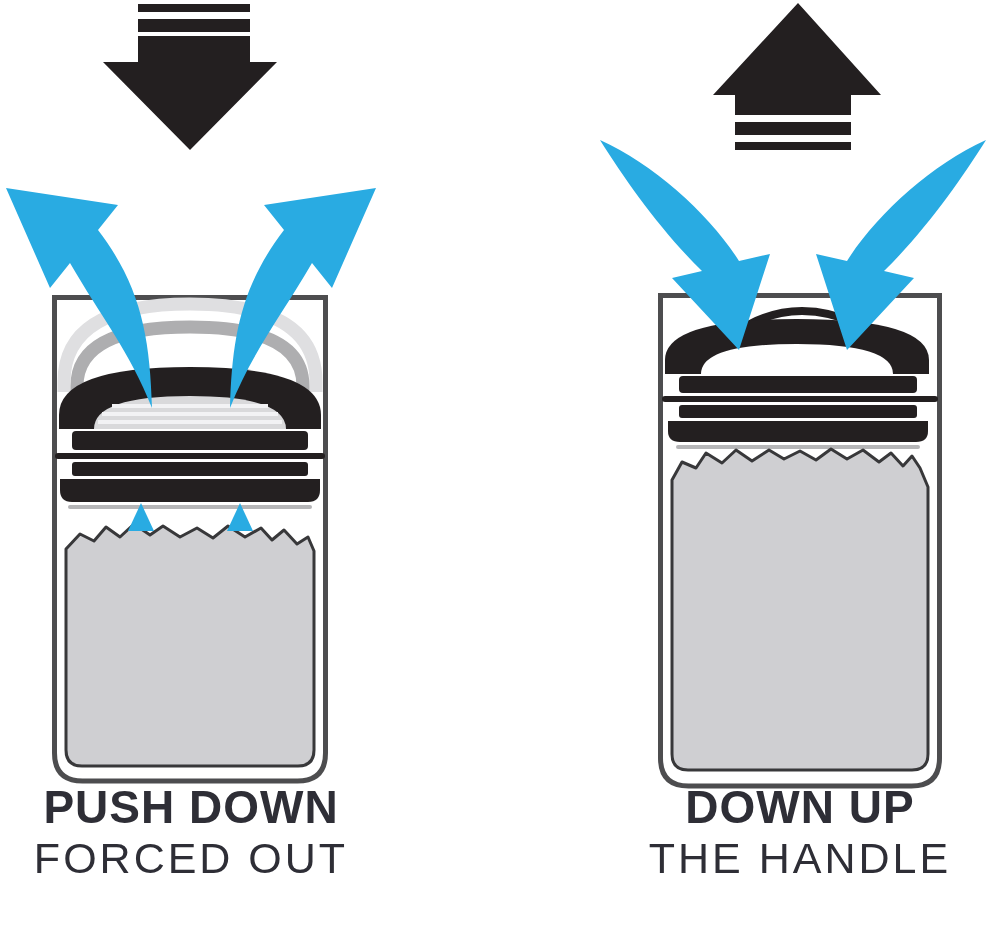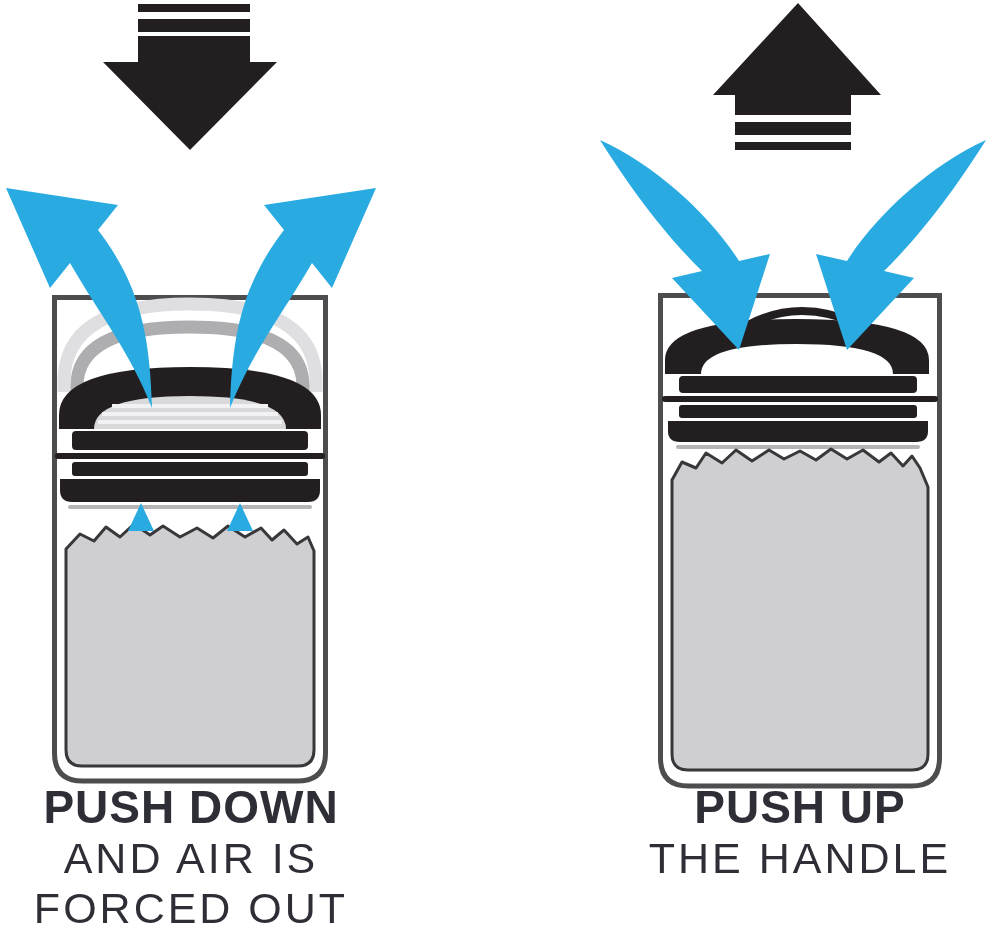--- a/index.html
+++ b/index.html
@@ -103,22 +103,21 @@
         <rect class="ink" x="735" y="142" width="116" height="8"></rect>
       </g>
 
       <path class="blueFill" d="M600,140 C655,165 710,215 739,261 L770,254 L739,350 L672,278 L702,271 C662,232 625,180 600,140 Z"></path>
       <path class="blueFill" transform="translate(1586,0) scale(-1,1)" d="M600,140 C655,165 710,215 739,261 L770,254 L739,350 L672,278 L702,271 C662,232 625,180 600,140 Z"></path>
     </g>
   </svg>
 
   <div class="caption" id="caption-left">
     <div class="cap-strong">PUSH DOWN</div>
-    <div class="cap-line">AND AIR IS</div>
     <div class="cap-line">FORCED OUT</div>
   </div>
 
   <div class="caption" id="caption-right">
-    <div class="cap-strong">PUSH UP</div>
+    <div class="cap-strong">DOWN UP</div>
     <div class="cap-line">THE HANDLE</div>
   </div>
 
 </div>
 
 </body></html>

